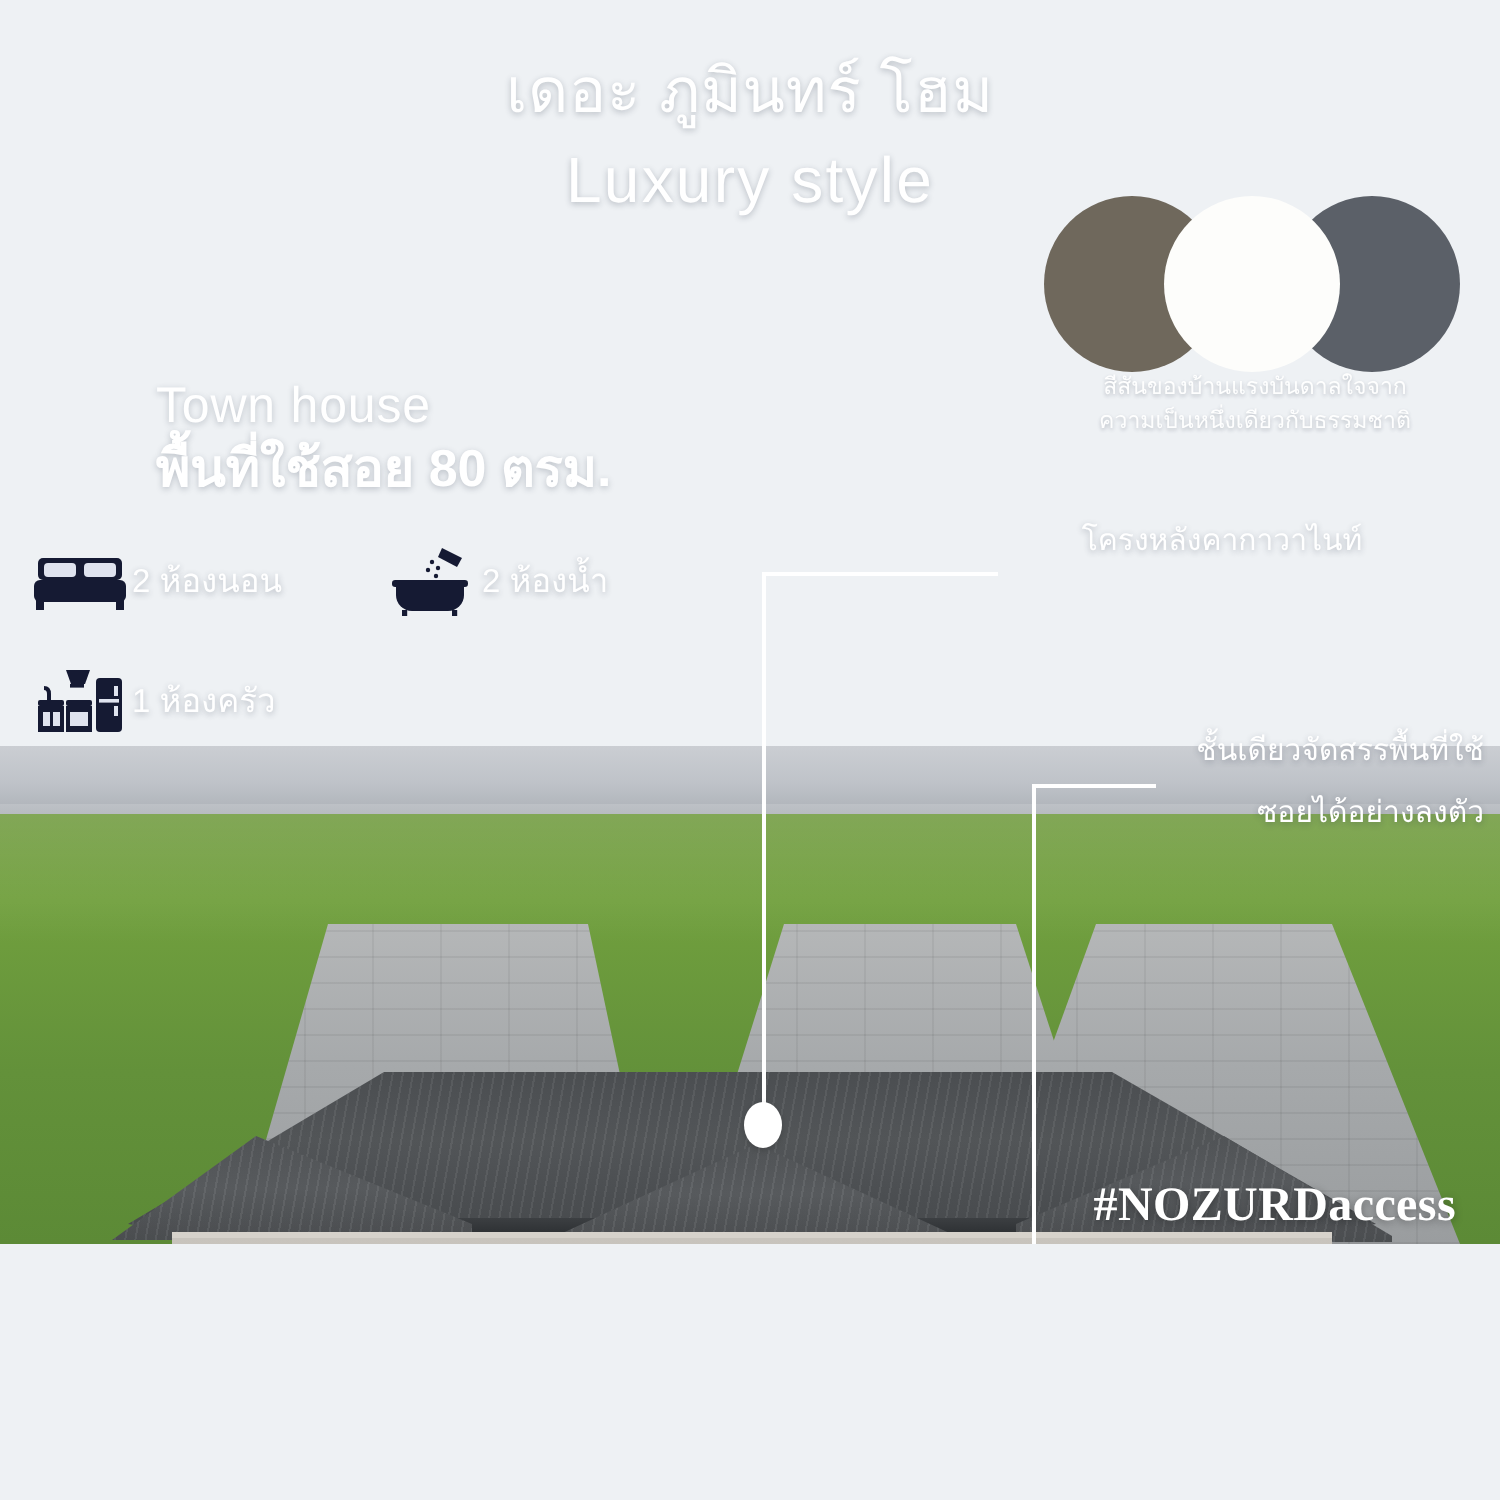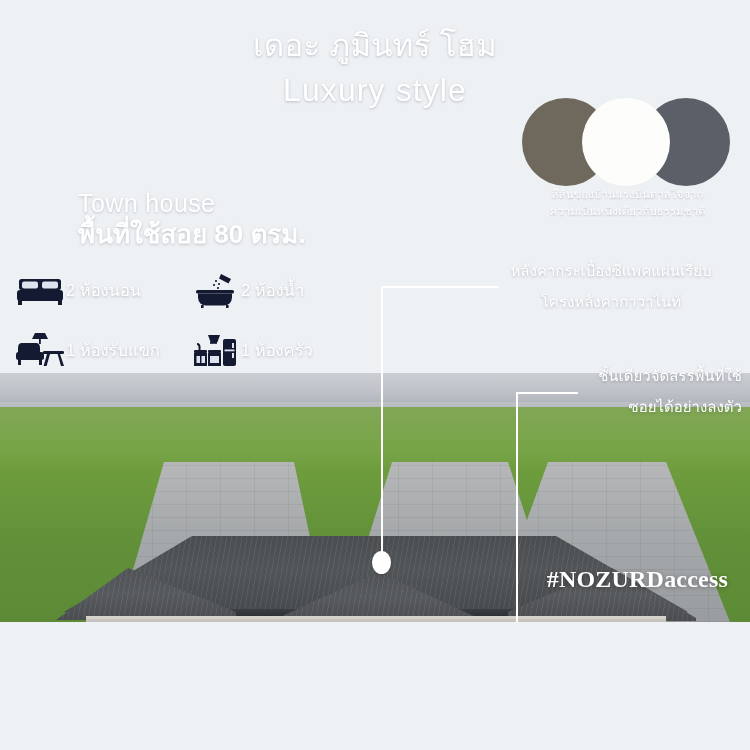--- a/index.html
+++ b/index.html
@@ -253,21 +253,21 @@
   .leader.l1{ left:381px; top:286px; width:118px; height:276px;
     border-top:2.5px solid #fff; border-left:2.5px solid #fff; }
   .leader.l2{ left:516px; top:392px; width:62px; height:247px;
     border-top:2.5px solid #fff; border-left:2.5px solid #fff; }
   .dot{ position:absolute; width:19px; height:23px; border-radius:50%;
     background:#fff; box-shadow:0 1px 3px rgba(0,0,0,.18); }
   .dot.d-a{ left:372px; top:551px; }
   .dot.d-b{ left:507px; top:628px; }
 
   .hashtag{
-    position:absolute; right:22px; bottom:29px;
+    position:absolute; right:22px; bottom:5px;
     font-family:"Liberation Serif","DejaVu Serif",serif;
     font-weight:700; font-size:24px; color:#fff; letter-spacing:.2px;
     text-shadow:0 1px 4px rgba(0,0,0,.35);
   }
 </style>
 </head>
 <body>
 
 <div id="stage">
 
@@ -395,36 +395,20 @@
             <path d="M6 21.5 h34 v4 a8 8 0 0 1 -8 8 H14 a8 8 0 0 1 -8 -8 Z"></path>
             <rect x="9" y="33" width="2.6" height="3"></rect>
             <rect x="34" y="33" width="2.6" height="3"></rect>
           </svg>
         </div>
         <div class="lbl">2 ห้องน้ำ</div>
       </div>
     </div>
 
     <div class="spec-row">
-      <div class="spec sA">
-        <div class="ico">
-          <svg width="48" height="38" viewBox="0 0 48 38" fill="#151a33">
-            <path d="M19 2 h10 l3 6 h-16 z"></path>
-            <rect x="23" y="8" width="1.8" height="5"></rect>
-            <path d="M2 17 q0-5 4-5 h14 q4 0 4 5 v5 H2 z"></path>
-            <rect x="0" y="21" width="28" height="8" rx="2.5"></rect>
-            <rect x="2" y="29" width="3" height="5"></rect>
-            <rect x="23" y="29" width="3" height="5"></rect>
-            <rect x="27" y="20" width="21" height="3" rx="1.2"></rect>
-            <path d="M44 23 l4 12 h-3 l-3.4-12 z"></path>
-            <path d="M31 23 l-3.4 12 h3 l3.4-12 z"></path>
-          </svg>
-        </div>
-        <div class="lbl">1 ห้องรับแขก</div>
-      </div>
       <div class="spec">
         <div class="ico">
           <svg width="46" height="38" viewBox="0 0 46 38" fill="#151a33">
             <path d="M16 4 h12 l-2.5 7 h-7 z"></path>
             <rect x="18" y="11" width="7" height="1.8"></rect>
             <path d="M5 12 q3.5 0 3.5 4 v3 H6.5 v-3 q0-2-1.5-2 z"></path>
             <rect x="2" y="19" width="13" height="3" rx="1"></rect>
             <rect x="2" y="22" width="13" height="13"></rect>
             <rect x="4.5" y="25" width="3.5" height="7" fill="#dfe3ef"></rect>
             <rect x="9.5" y="25" width="3.5" height="7" fill="#dfe3ef"></rect>
@@ -439,21 +423,20 @@
         </div>
         <div class="lbl">1 ห้องครัว</div>
       </div>
     </div>
 
   </div>
 
   <div class="leader l1"></div>
   <div class="dot d-a"></div>
   <div class="callout co1">
-    <div class="ln">หลังคากระเบื้องซีแพคแผ่นเรียบ</div>
     <div class="ln">โครงหลังคากาวาไนท์</div>
   </div>
 
   <div class="leader l2"></div>
   <div class="dot d-b"></div>
   <div class="callout co2">
     <div class="ln">ชั้นเดียวจัดสรรพื้นที่ใช้</div>
     <div class="ln">ซอยได้อย่างลงตัว</div>
   </div>
 

